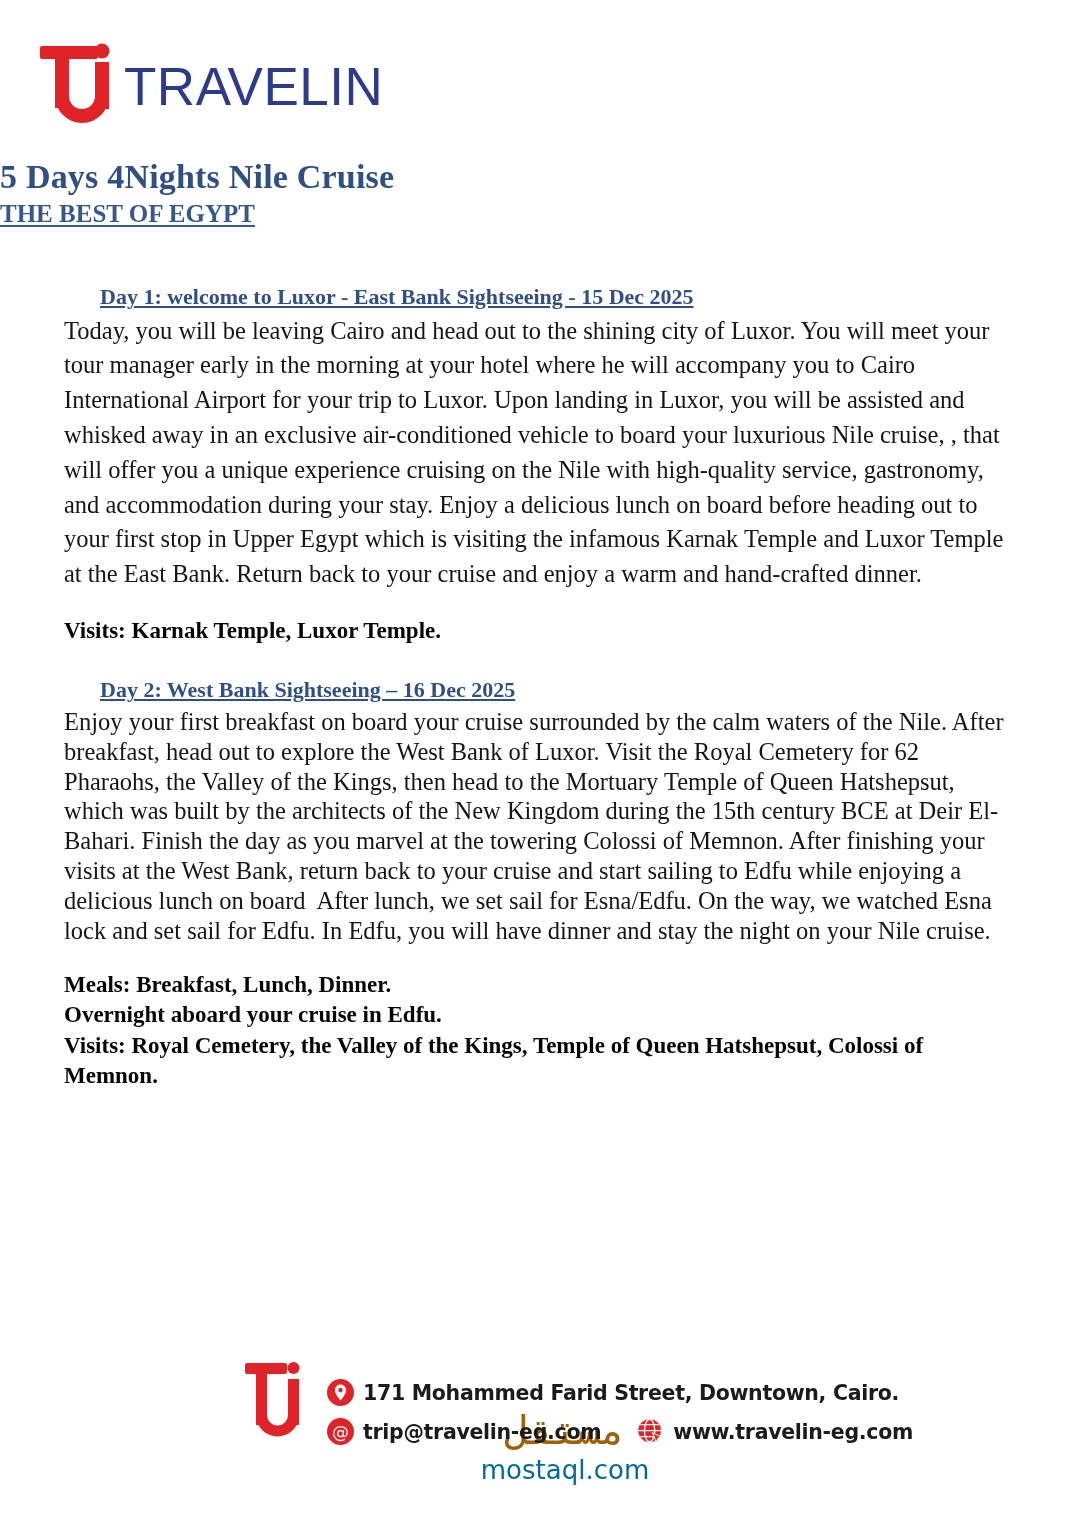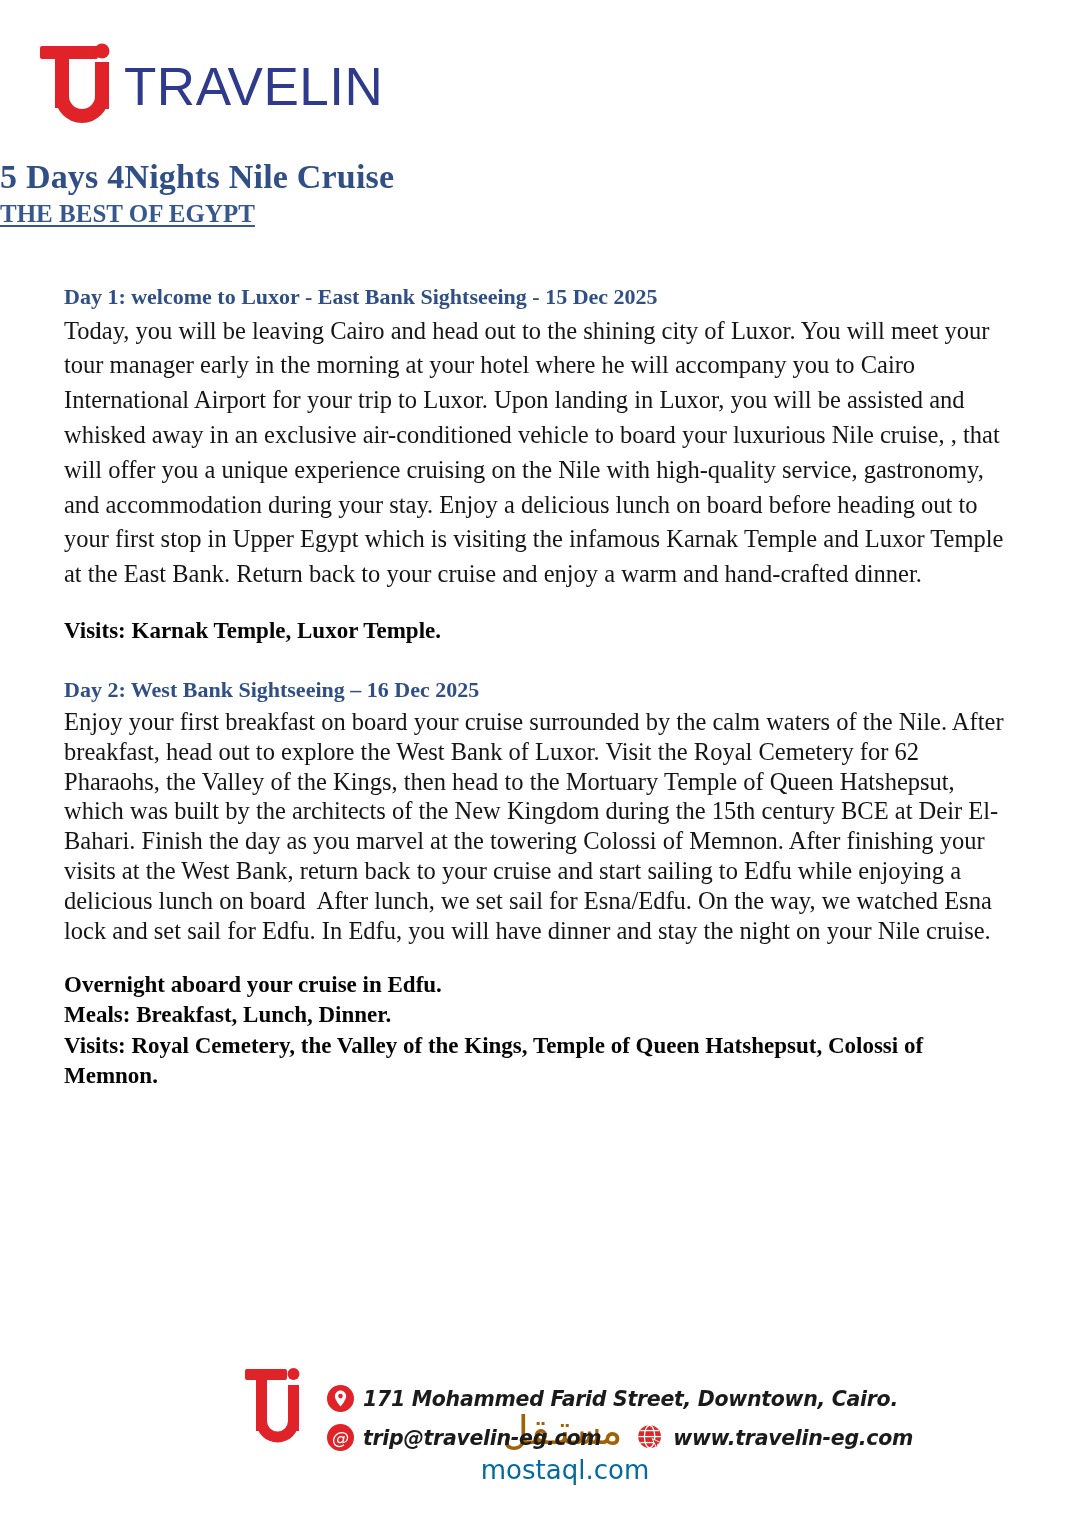--- a/index.html
+++ b/index.html
@@ -86,21 +86,23 @@
   }
 
   .day-heading {
     font-size: 22px;
     font-weight: bold;
     color: #2f4f86;
     margin: 0 0 2px 0;
     line-height: 1.3;
   }
   .day-heading span {
+    text-decoration: underline;
     text-underline-offset: 2px;
+    margin-left: 36px;
   }
 
   .para {
     font-size: 24.5px;
     color: #151515;
     margin: 0;
     text-align: left;
     white-space: pre-wrap;
   }
   .para.loose { line-height: 1.42; }
@@ -116,23 +118,22 @@
   }
   .gap-md { height: 24px; }
 
   .block-2 { margin-top: 30px; }
 
   
   .footer {
     position: absolute;
     left: 0;
     right: 0;
-    bottom: 12px;
+    bottom: 18px;
     height: 140px;
-    font-style: italic;
   }
   .footer-inner {
     position: absolute;
     left: 243px;
     top: 0;
     display: flex;
     align-items: center;
   }
   .footer-mark {
     width: 62px;
@@ -224,22 +225,22 @@
       <div class="day-heading"><span>Day 1: welcome to Luxor - East Bank Sightseeing - 15 Dec 2025</span></div>
       <p class="para loose">Today, you will be leaving Cairo and head out to the shining city of Luxor. You will meet your tour manager early in the morning at your hotel where he will accompany you to Cairo International Airport for your trip to Luxor. Upon landing in Luxor, you will be assisted and whisked away in an exclusive air-conditioned vehicle to board your luxurious Nile cruise, , that will offer you a unique experience cruising on the Nile with high-quality service, gastronomy, and accommodation during your stay. Enjoy a delicious lunch on board before heading out to your first stop in Upper Egypt which is visiting the infamous Karnak Temple and Luxor Temple at the East Bank. Return back to your cruise and enjoy a warm and hand-crafted dinner.</p>
       <div class="gap-md"></div>
       <p class="summary">Visits: Karnak Temple, Luxor Temple.</p>
     </div>
 
     <div class="block-2">
       <div class="day-heading"><span>Day 2: West Bank Sightseeing – 16 Dec 2025</span></div>
       <p class="para tight">Enjoy your first breakfast on board your cruise surrounded by the calm waters of the Nile. After breakfast, head out to explore the West Bank of Luxor. Visit the Royal Cemetery for 62 Pharaohs, the Valley of the Kings, then head to the Mortuary Temple of Queen Hatshepsut, which was built by the architects of the New Kingdom during the 15th century BCE at Deir El-Bahari. Finish the day as you marvel at the towering Colossi of Memnon. After finishing your visits at the West Bank, return back to your cruise and start sailing to Edfu while enjoying a delicious lunch on board  After lunch, we set sail for Esna/Edfu. On the way, we watched Esna lock and set sail for Edfu. In Edfu, you will have dinner and stay the night on your Nile cruise.</p>
       <div class="gap-md"></div>
+      <p class="summary">Meals: Breakfast, Lunch, Dinner.</p>
       <p class="summary">Overnight aboard your cruise in Edfu.</p>
-      <p class="summary">Meals: Breakfast, Lunch, Dinner.</p>
       <p class="summary">Visits: Royal Cemetery, the Valley of the Kings, Temple of Queen Hatshepsut, Colossi of Memnon.</p>
     </div>
 
   </div>
 
   <div class="watermark">
     <div class="wm-ar">مستقل</div>
     <div class="wm-en">mostaql.com</div>
   </div>
 

